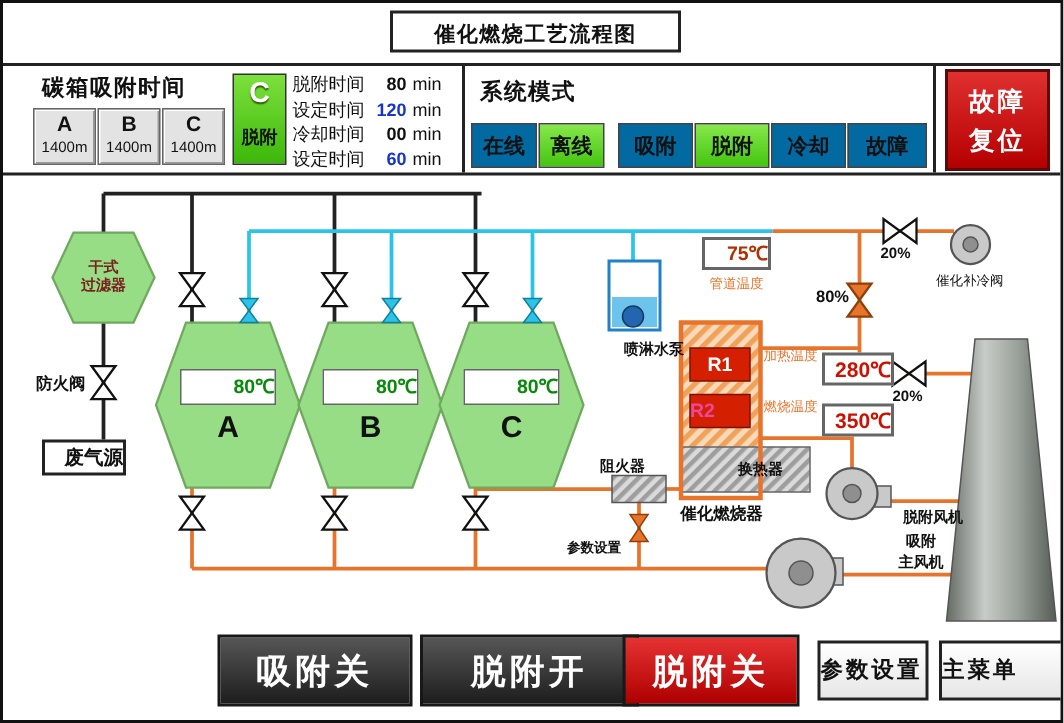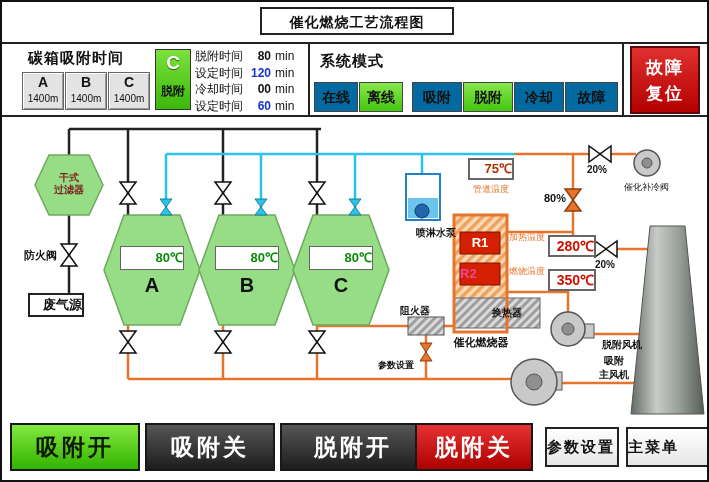--- a/index.html
+++ b/index.html
@@ -242,20 +242,19 @@
   <div class="lb" style="left:446px;top:333px;width:66px;text-align:center;font-size:11px;font-weight:bold">催化燃烧器</div>
 
   <div class="lb" style="left:398px;top:302px;font-size:10px;font-weight:bold">阻火器</div>
   <div class="lb" style="left:376px;top:357px;font-size:9px;font-weight:bold">参数设置</div>
   <div class="lb" style="left:600px;top:336px;font-size:10px;font-weight:bold">脱附风机</div>
   <div class="lb" style="left:584px;top:352px;width:56px;text-align:center;font-size:10px;font-weight:bold">
     <div>吸附</div>
     <div>主风机</div>
   </div>
 
-  <div class="big-btn green" style="left:8px;width:130px">吸附开</div>
   <div class="big-btn dark" style="left:143px;width:130px">吸附关</div>
   <div class="big-btn dark" style="left:278px;width:146px">脱附开</div>
   <div class="big-btn red" style="left:413px;width:118px">脱附关</div>
   <div class="sm-btn" style="left:543px;width:74px">参数设置</div>
   <div class="sm-btn" style="left:624px;width:86px">主菜单</div>
 
 </div>
 
 </body></html>

